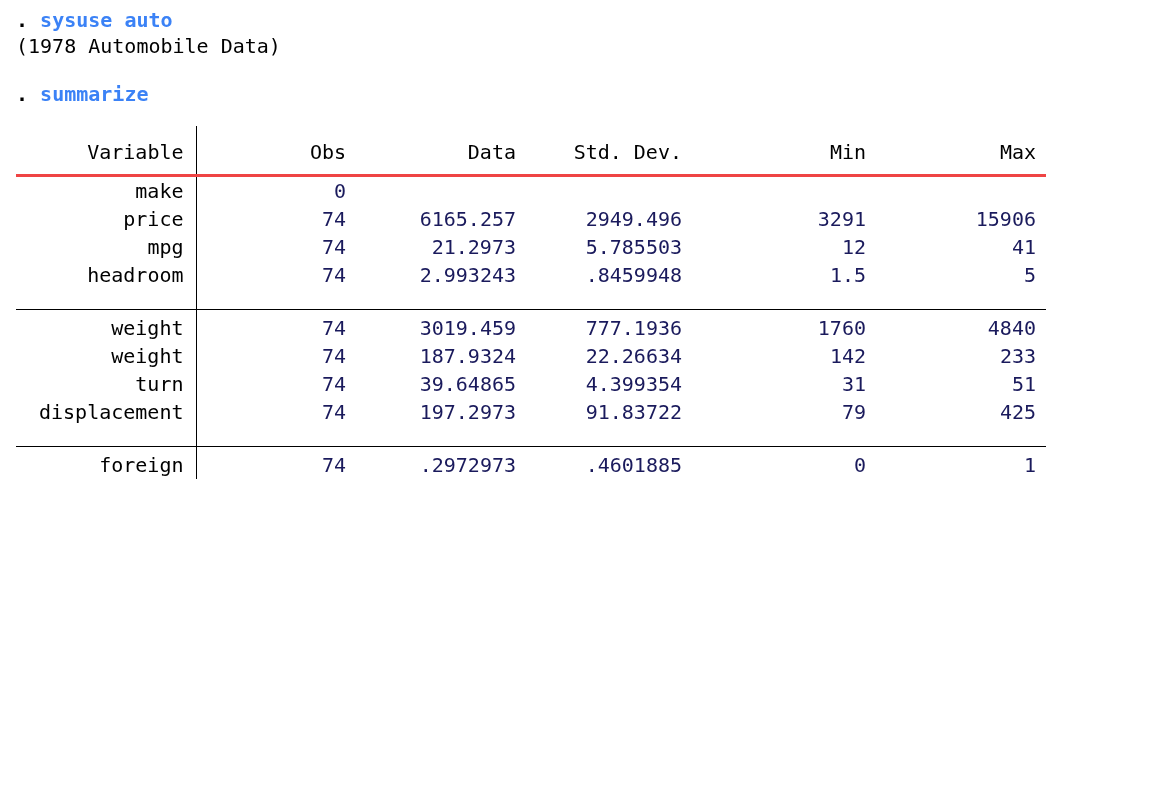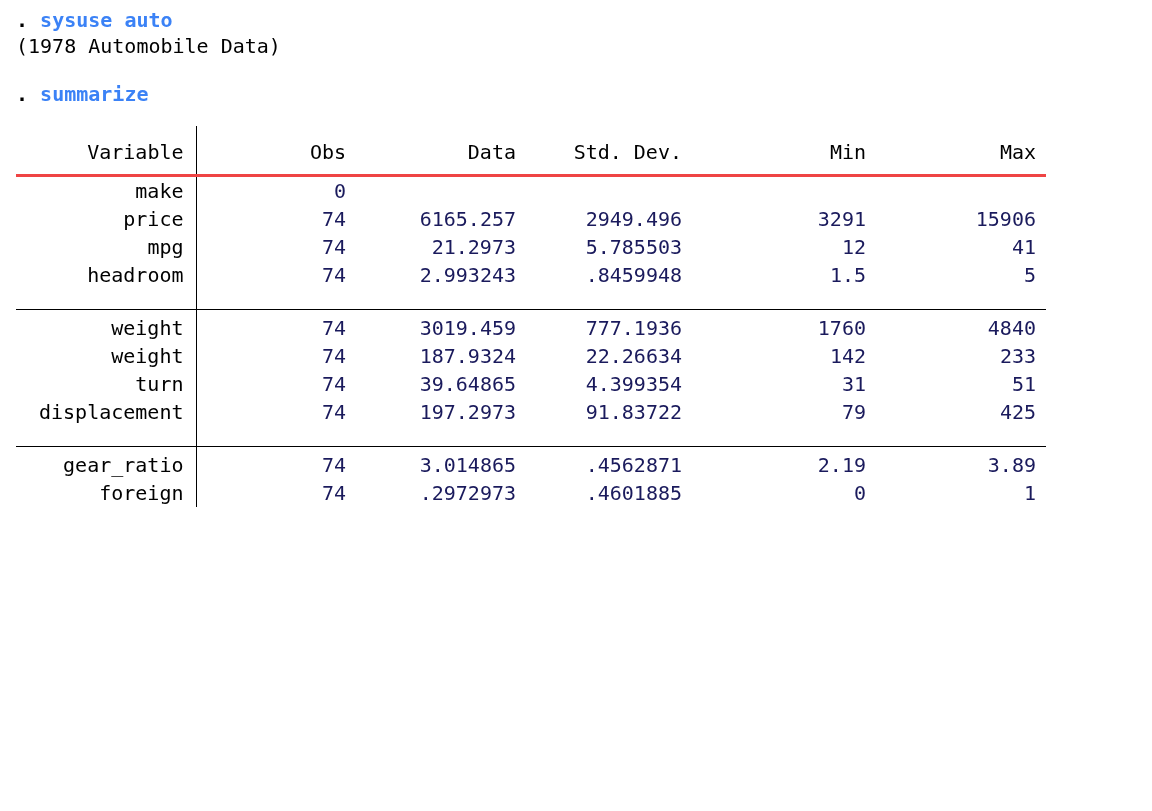--- a/index.html
+++ b/index.html
@@ -172,28 +172,20 @@
       </tr>
       <tr class="group-sep">
         <td>displacement</td>
         <td class="value">74</td>
         <td class="value">197.2973</td>
         <td class="value">91.83722</td>
         <td class="value">79</td>
         <td class="value">425</td>
       </tr>
       <tr>
-        <td>gear_ratio</td>
-        <td class="value">74</td>
-        <td class="value">3.014865</td>
-        <td class="value">.4562871</td>
-        <td class="value">2.19</td>
-        <td class="value">3.89</td>
-      </tr>
-      <tr>
         <td>foreign</td>
         <td class="value">74</td>
         <td class="value">.2972973</td>
         <td class="value">.4601885</td>
         <td class="value">0</td>
         <td class="value">1</td>
       </tr>
     </tbody>
 </table>
 

